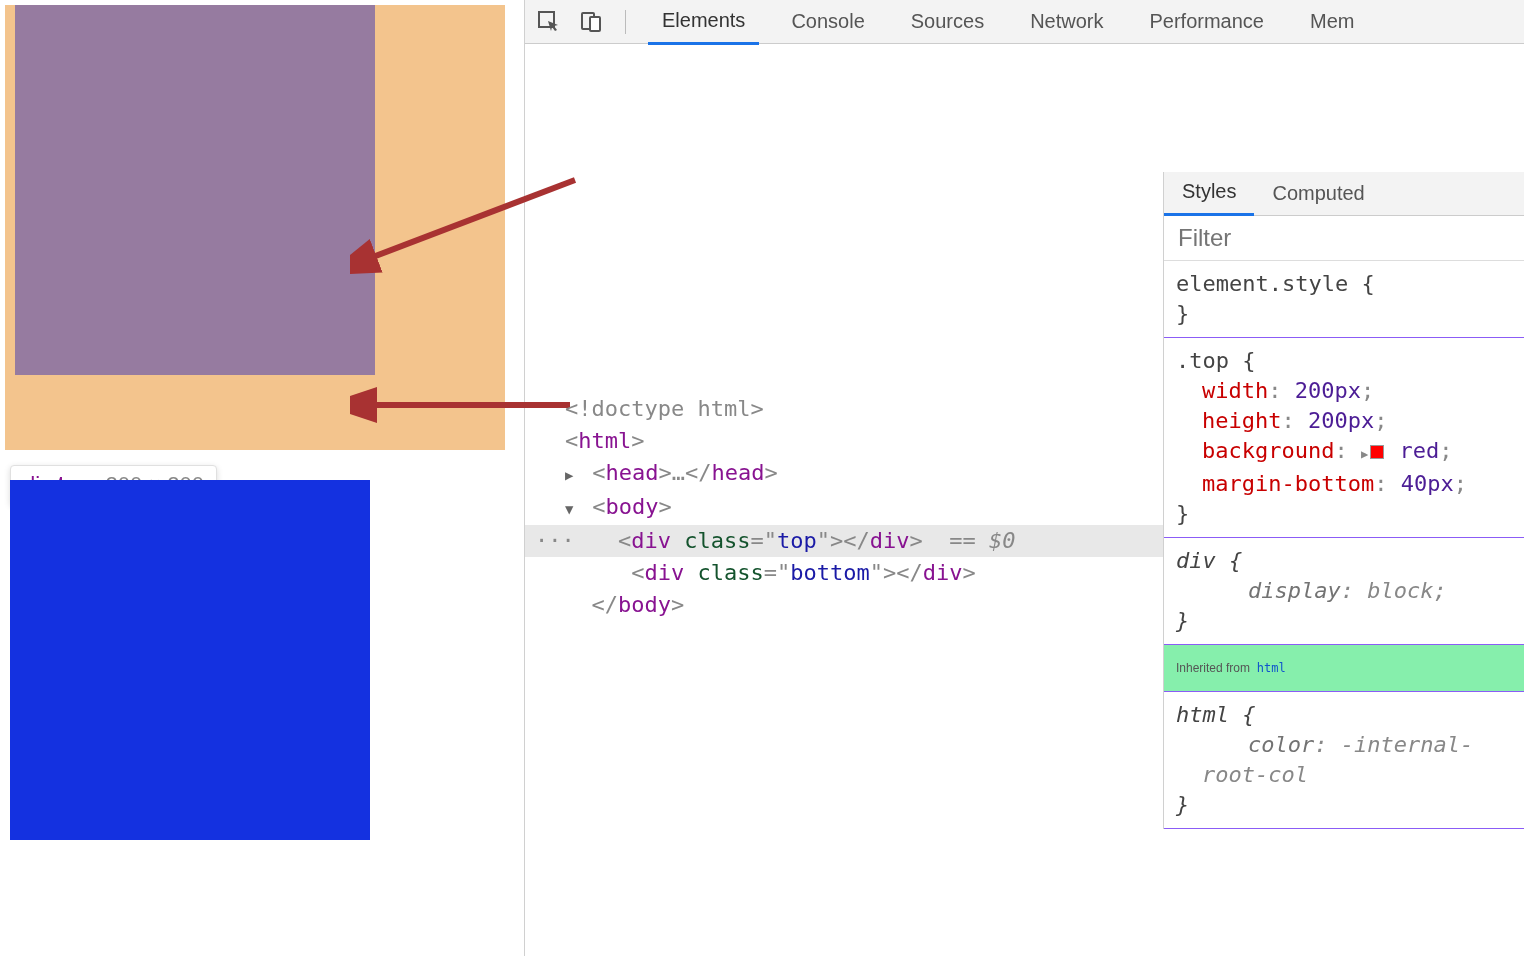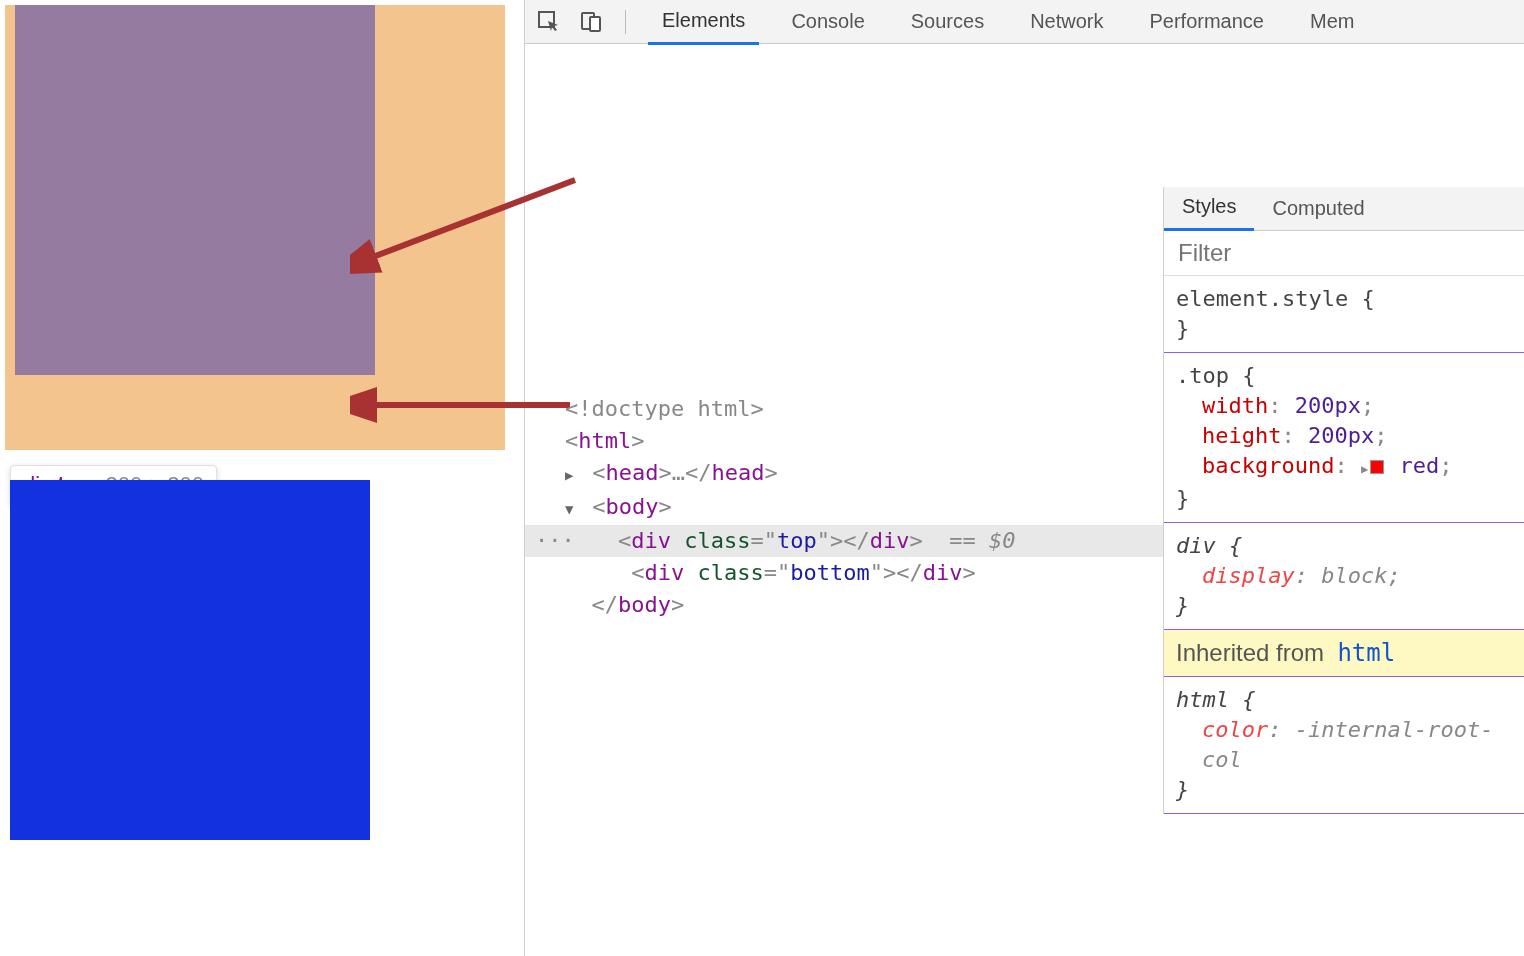--- a/index.html
+++ b/index.html
@@ -192,33 +192,33 @@
       flex: 1;
       overflow: auto;
       font-size: 22px;
       line-height: 30px;
     }
     .style-block {
       padding: 8px 12px;
       border-bottom: 1px solid #8b5cf6;
     }
     .style-block.gray-header {
-      background: #fef9c3;
+      background: #86efac;
       font-family: -apple-system, sans-serif;
-      font-size: 24px;
+      font-size: 12px;
       color: #555;
     }
     .selector { color: #444; }
     .brace { color: #444; }
     .prop-line { padding-left: 26px; }
     .prop-name { color: #c80000; }
     .prop-val { color: #4c1d95; }
     .inherited-link { color: #1155cc; font-family: Menlo, monospace; }
     .italic { font-style: italic; color: #888; }
-    .italic .prop-name { color: #ef4444; font-style: italic; }
+    .italic .prop-name { color: #737373; font-style: italic; margin-left: 46px; }
     .italic .prop-val { color: #888; font-style: italic; }
     .color-swatch {
       display: inline-block;
       width: 14px;
       height: 14px;
       border: 1px solid #999;
       vertical-align: middle;
       margin-right: 2px;
     }
     .expand-tri {
@@ -318,20 +318,21 @@
       <div class="styles-content">
         <div class="style-block">
           <span class="selector">element.style</span> <span class="brace">{</span><br>
           <span class="brace">}</span>
         </div>
         <div class="style-block">
           <span class="selector">.top</span> <span class="brace">{</span><br>
           <div class="prop-line"><span class="prop-name">width</span><span class="punct">: </span><span class="prop-val">200px</span><span class="punct">;</span></div>
           <div class="prop-line"><span class="prop-name">height</span><span class="punct">: </span><span class="prop-val">200px</span><span class="punct">;</span></div>
           <div class="prop-line"><span class="prop-name">background</span><span class="punct">: </span><span class="expand-tri">▶</span><span class="color-swatch" style="background:#ff0000"></span> <span class="prop-val">red</span><span class="punct">;</span></div>
+          <div class="prop-line"><span class="prop-name">margin-bottom</span><span class="punct">: </span><span class="prop-val">40px</span><span class="punct">;</span></div>
           <span class="brace">}</span>
         </div>
         <div class="style-block italic">
           <span class="selector" style="font-style:italic;color:#444">div</span> <span class="brace">{</span><br>
           <div class="prop-line"><span class="prop-name">display</span><span class="punct">: </span><span class="prop-val">block</span><span class="punct">;</span></div>
           <span class="brace">}</span>
         </div>
         <div class="style-block gray-header">
           <span>Inherited from</span>&nbsp;&nbsp;<span class="inherited-link">html</span>
         </div>

